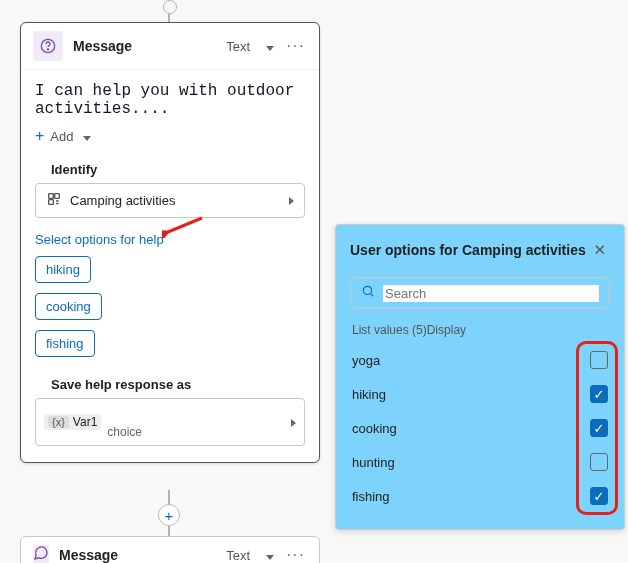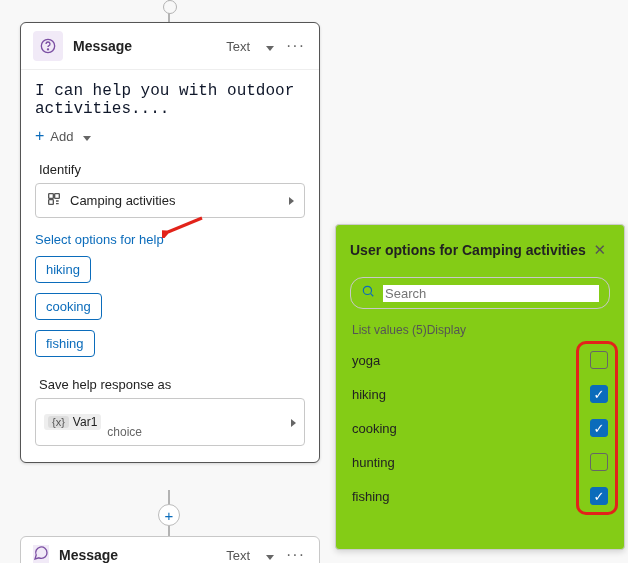--- a/index.html
+++ b/index.html
@@ -43,21 +43,21 @@
   }
   .card-title { flex: 1; font-size: 14px; color: #222; font-weight: 600; }
   .card-type { font-size: 13px; color: #555; display: flex; align-items: center; gap: 12px; cursor: pointer; }
   .card-meatballs { color: #666; letter-spacing: 1px; cursor:pointer; padding:0 2px;}
   .card-body { padding: 12px 14px 16px; }
   .q-text { font-size: 16px; color: #0f172a; margin-bottom: 10px; font-family: Liberation Mono, monospace; }
   .add-row { display: flex; align-items: center; gap: 6px; font-size: 13px; color: #555; cursor: pointer; margin-bottom: 18px; }
   .add-row .plus { color: #0b6cbb; font-size: 16px; line-height: 1; }
   .chev-d::after { content: ""; display:inline-block; border-left:4px solid transparent; border-right:4px solid transparent; border-top:5px solid #666; margin-left:4px; }
 
-  .section-label { font-size: 13px; font-weight: 400; color: #222; margin: 6px 4px; }
+  .section-label { font-size: 13px; font-weight: 700; color: #222; margin: 6px 16px; }
   .identify-field {
     display: flex; align-items: center; gap: 16px;
     border: 1px solid #c8c8c8; border-radius: 4px;
     padding: 7px 10px; font-size: 13px; color: #222;
     cursor: pointer; justify-content: space-between;
   }
   .identify-left { display:flex; align-items:center; gap:8px; }
   .chev-r::after { content: ""; display:inline-block; border-top:4px solid transparent; border-bottom:4px solid transparent; border-left:5px solid #666; }
 
   .link { color: #0b6cbb; font-size: 13px; cursor: pointer; margin-top: 14px; display:inline-block; }
@@ -101,29 +101,29 @@
   
   .msg-card {
     position:absolute; left:20px; top:536px; width:300px;
     background:#fff; border:1px solid #c8c8c8; border-radius:6px;
   }
   .msg-header { display:flex; align-items:center; padding:8px 12px; gap:10px; }
 
   
   .panel {
     position:absolute; left:335px; top:224px; width:290px;
-    background:#84cc16; border:1px solid #ccc; border-radius:4px;
-    box-shadow:0 2px 6px rgba(0,0,0,0.15); padding:14px 14px 36px;
+    background:#7dd3fc; border:1px solid #ccc; border-radius:4px;
+    box-shadow:0 2px 6px rgba(0,0,0,0.15); padding:14px 14px 16px;
   }
   .panel-title-row { display:flex; align-items:center; justify-content:space-between; margin-bottom:16px; }
   .panel-title { font-size:14px; font-weight:600; color:#222; }
   .close-x { font-size:15px; color:#555; cursor:pointer; padding:2px 4px; }
   .search-box {
     display:flex; align-items:center; gap:8px;
-    border:1px solid #c8c8c8; border-radius:13px; padding:6px 10px; margin-bottom:14px;
+    border:1px solid #c8c8c8; border-radius:5px; padding:6px 10px; margin-bottom:14px;
   }
   .search-box input { border:none; outline:none; flex:1; font-size:13px; }
   .search-ico { color:#0b6cbb; }
   .list-header { display:flex; justify-content:flex-start; font-size:12px; color:#555; margin-bottom:6px; padding:0 2px; }
   .list-row { display:flex; justify-content:space-between; align-items:center; padding:8px 2px; font-size:13px; color:#222; }
   .cb { width:18px; height:18px; border:1px solid #666; border-radius:3px; display:flex; align-items:center; justify-content:center; cursor:pointer; }
   .cb.checked { background:#0b6cbb; border-color:#0b6cbb; color:#fff; }
   .cb.checked::after { content:"✓"; font-size:13px; line-height:1; }
   .red-ring {
     position:absolute; right:6px; top:116px; width:42px; height:174px;

